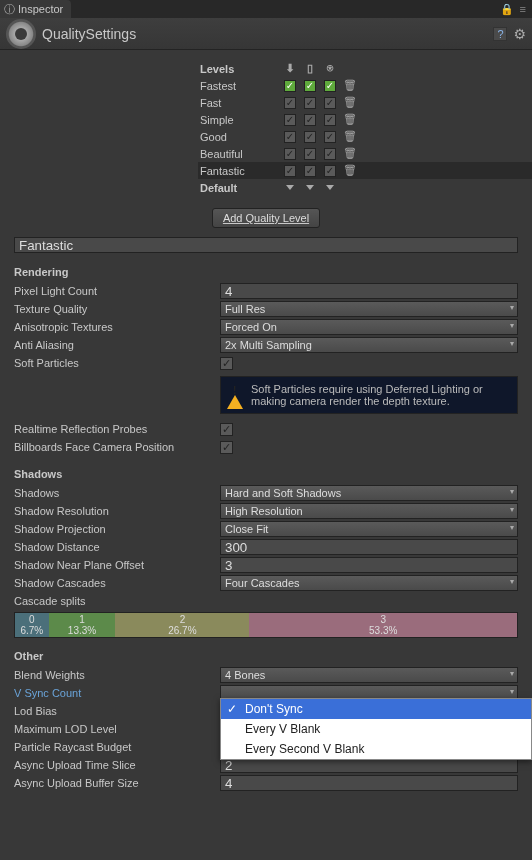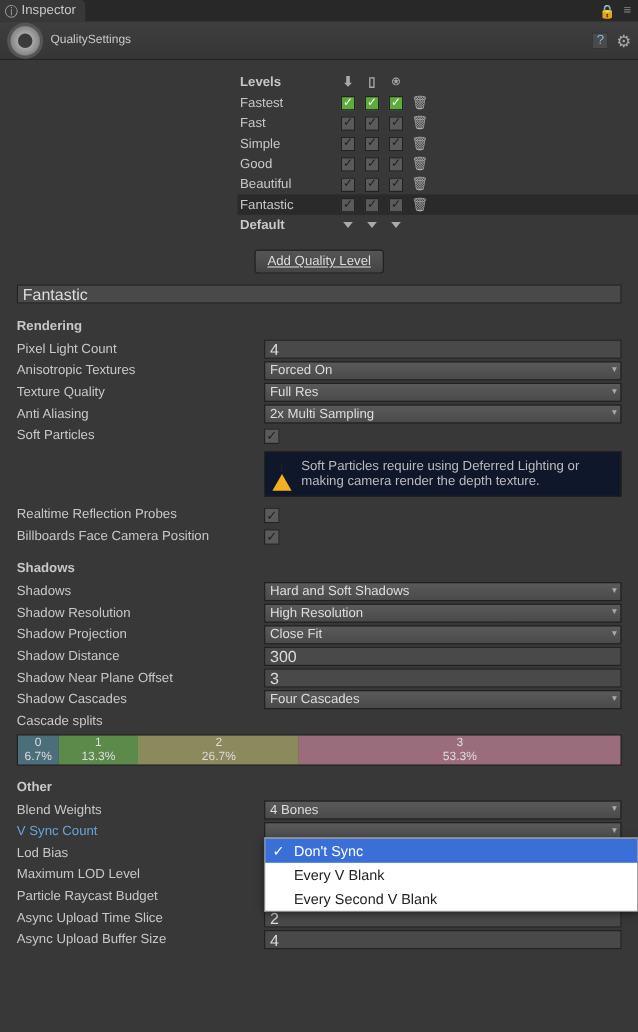--- a/index.html
+++ b/index.html
@@ -57,21 +57,21 @@
     <span>Inspector</span>
   </div>
   <div class="tab-bar-right">
     <span>🔒</span>
     <span>≡</span>
   </div>
 </div>
 
 <div class="asset-hdr">
   <div class="gear-big"></div>
-  <span style="font-size:10px;">QualitySettings</span>
+  <span style="font-size:14px;">QualitySettings</span>
   <span style="margin-left:auto;color:#8ab4e8;border:1px solid #333;background:#4a4a4a;width:14px;height:14px;display:flex;align-items:center;justify-content:center;">?</span>
   <span style="color:#aaa;font-size:14px;">⚙</span>
 </div>
 
 <div class="levels-box">
   <div class="lv-row lv-hdr">
     <span class="lv-label">Levels</span>
     <span class="lv-cell tiny-ico">⬇</span>
     <span class="lv-cell tiny-ico">▯</span>
     <span class="lv-cell tiny-ico">⍟</span>
@@ -179,29 +179,29 @@
   <div class="prow">
     <span class="pval"><input class="textfield" value="Fantastic" style=""></span>
   </div>
 
   <div class="section-title">Rendering</div>
   <div class="prow">
       <span class="plabel">Pixel Light Count</span>
       <span class="pval"><input class="textfield" value="4" style=""></span>
     </div>
   <div class="prow">
+      <span class="plabel">Texture Quality</span>
+      <span class="pval">
+        <div class="popup">Full Res</div>
+      </span>
+    </div>
+  <div class="prow">
       <span class="plabel">Anisotropic Textures</span>
       <span class="pval">
         <div class="popup">Forced On</div>
-      </span>
-    </div>
-  <div class="prow">
-      <span class="plabel">Texture Quality</span>
-      <span class="pval">
-        <div class="popup">Full Res</div>
       </span>
     </div>
   <div class="prow">
       <span class="plabel">Anti Aliasing</span>
       <span class="pval">
         <div class="popup">2x Multi Sampling</div>
       </span>
     </div>
   <div class="prow">
       <span class="plabel">Soft Particles</span>

